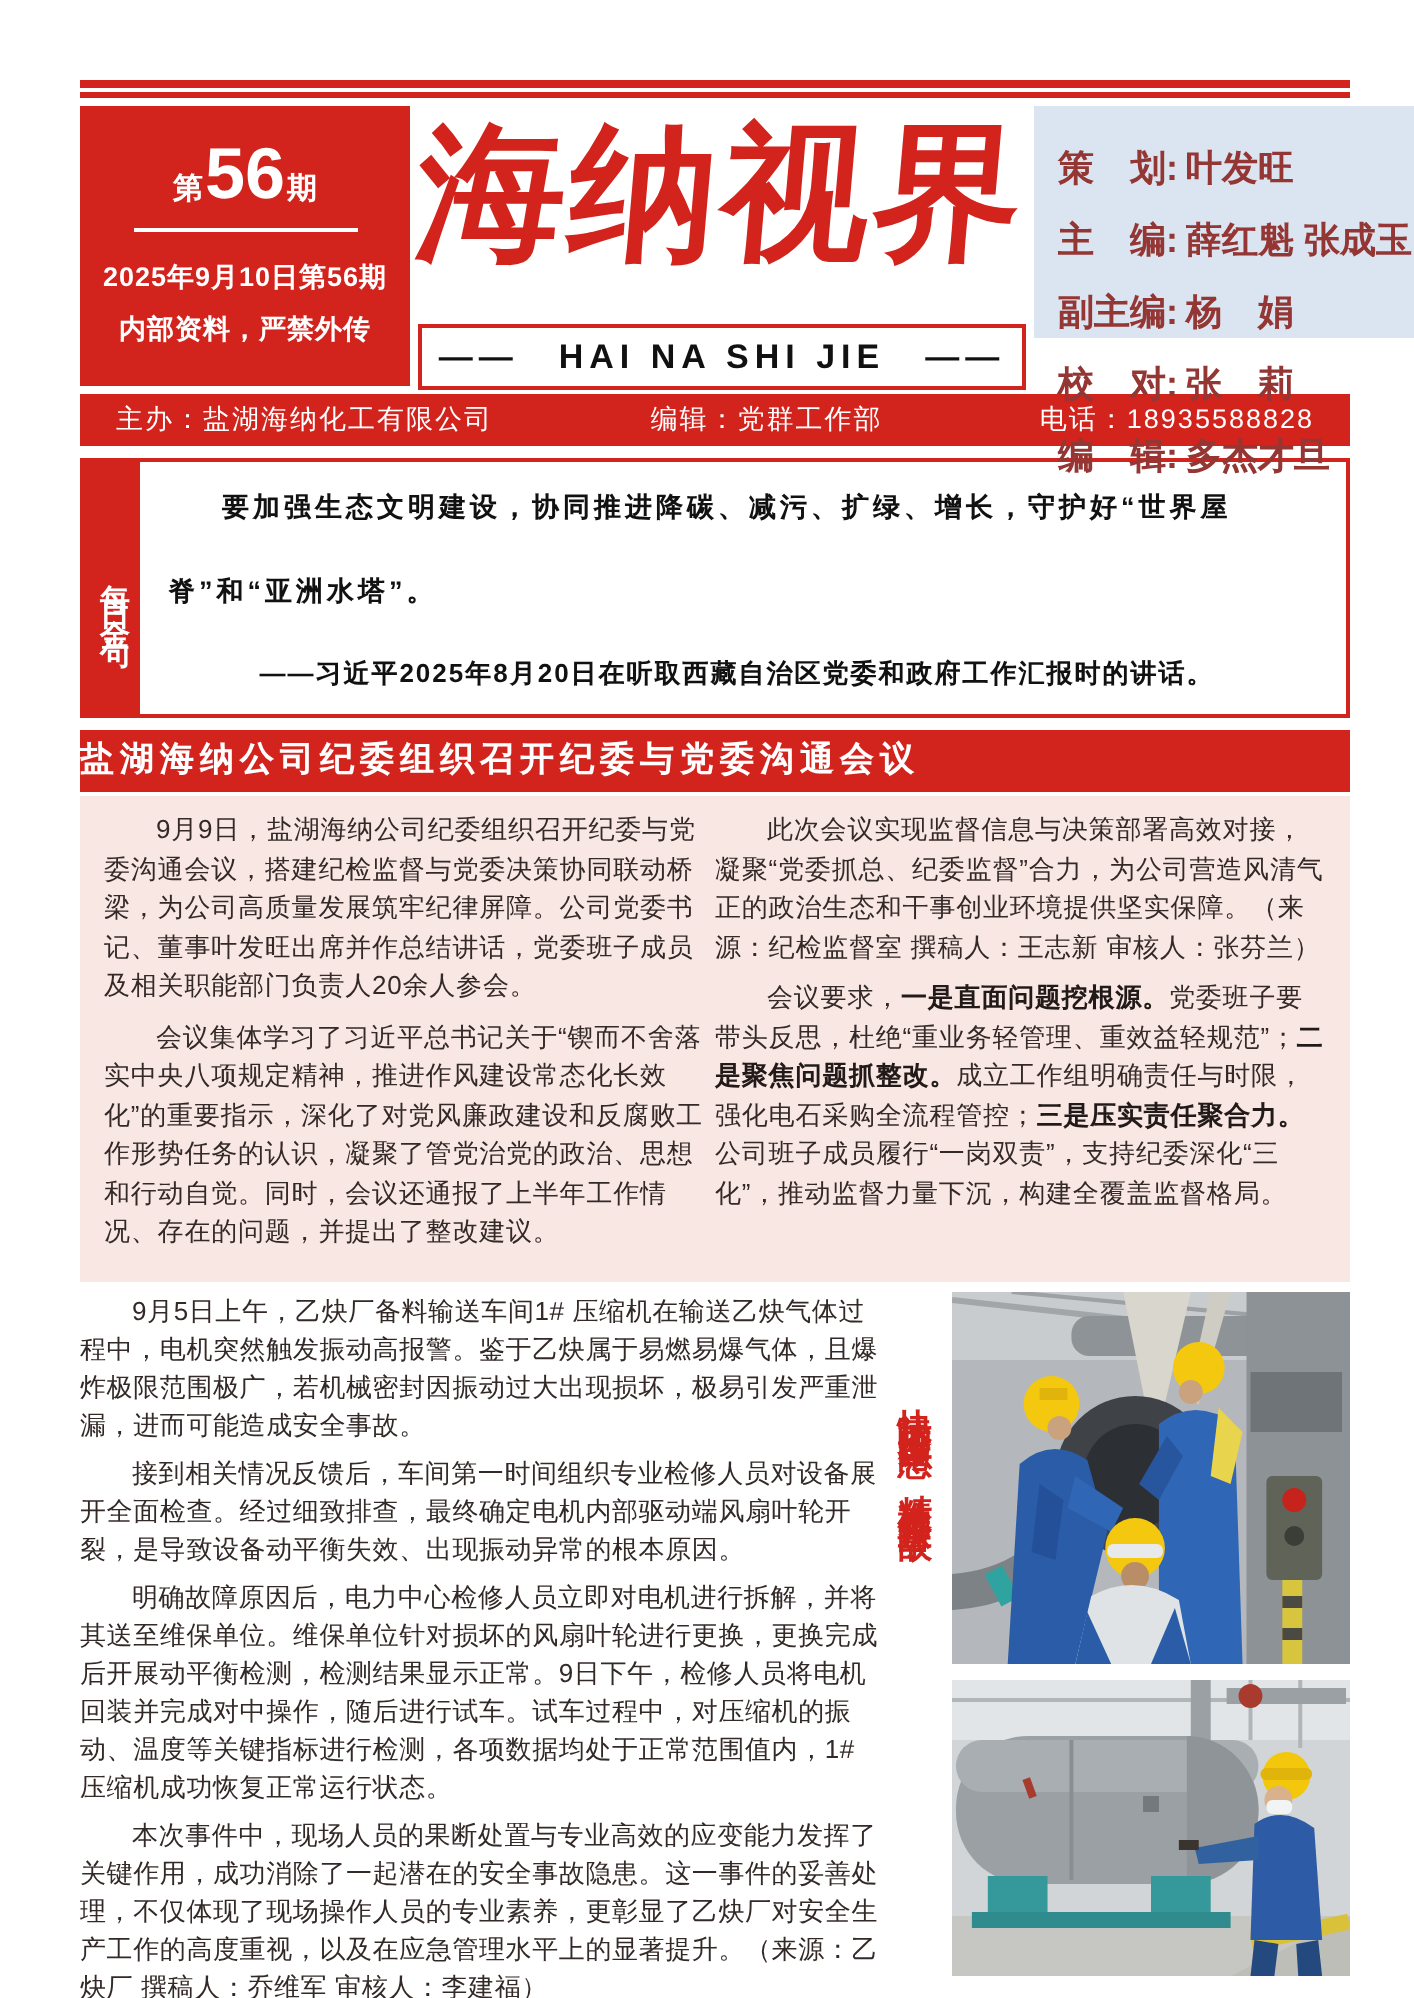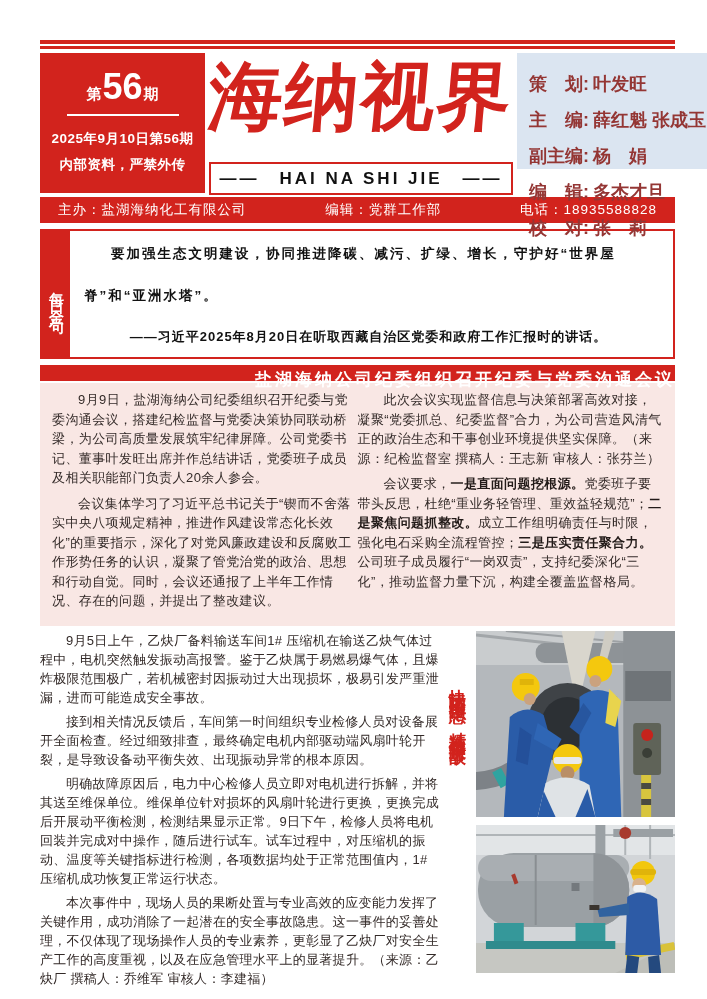--- a/index.html
+++ b/index.html
@@ -73,22 +73,22 @@
     font-size:13.5px;font-weight:bold;color:#111;
     line-height:42px;letter-spacing:2px;text-indent:2em;
   }
   .quote-attribution{
     font-size:13px;font-weight:bold;color:#111;
     line-height:40px;letter-spacing:1px;text-align:center;
   }
 
   
   .headline-bar{
-    margin-top:6px;height:16px;background:var(--red);color:#fff;
-    font-size:17px;font-weight:bold;text-align:right;line-height:30px;
+    margin-top:6px;height:31px;background:var(--red);color:#fff;
+    font-size:17px;font-weight:bold;text-align:left;line-height:30px;
     letter-spacing:3px;
   }
 
   
   .article1{
     margin-top:2px;background:var(--pink);
     display:flex;padding:7px 12px 9px;min-height:228px;
   }
   .a1-col{flex:1;font-size:13px;line-height:19.5px;letter-spacing:.4px;color:var(--ink);}
   .a1-col p{text-indent:2em;margin-bottom:6px;}
@@ -132,22 +132,22 @@
 
       <div class="title-wrap">
         <div class="paper-title">海纳视界</div>
         <div class="pinyin-box">——　HAI NA SHI JIE　——</div>
       </div>
 
       <div class="staff-box">
         <div class="staff-row"><span class="staff-role">策　划:</span><span>叶发旺</span></div>
         <div class="staff-row"><span class="staff-role">主　编:</span><span>薛红魁 张成玉</span></div>
         <div class="staff-row"><span class="staff-role">副主编:</span><span>杨　娟</span></div>
+        <div class="staff-row"><span class="staff-role">校　对:</span><span>张　莉</span></div>
         <div class="staff-row"><span class="staff-role">编　辑:</span><span>多杰才旦</span></div>
-        <div class="staff-row"><span class="staff-role">校　对:</span><span>张　莉</span></div>
       </div>
     </div>
 
     <div class="info-bar">
       <span>主办：盐湖海纳化工有限公司</span>
       <span>编辑：党群工作部</span>
       <span>电话：18935588828</span>
     </div>
 
     <div class="quote-box">

